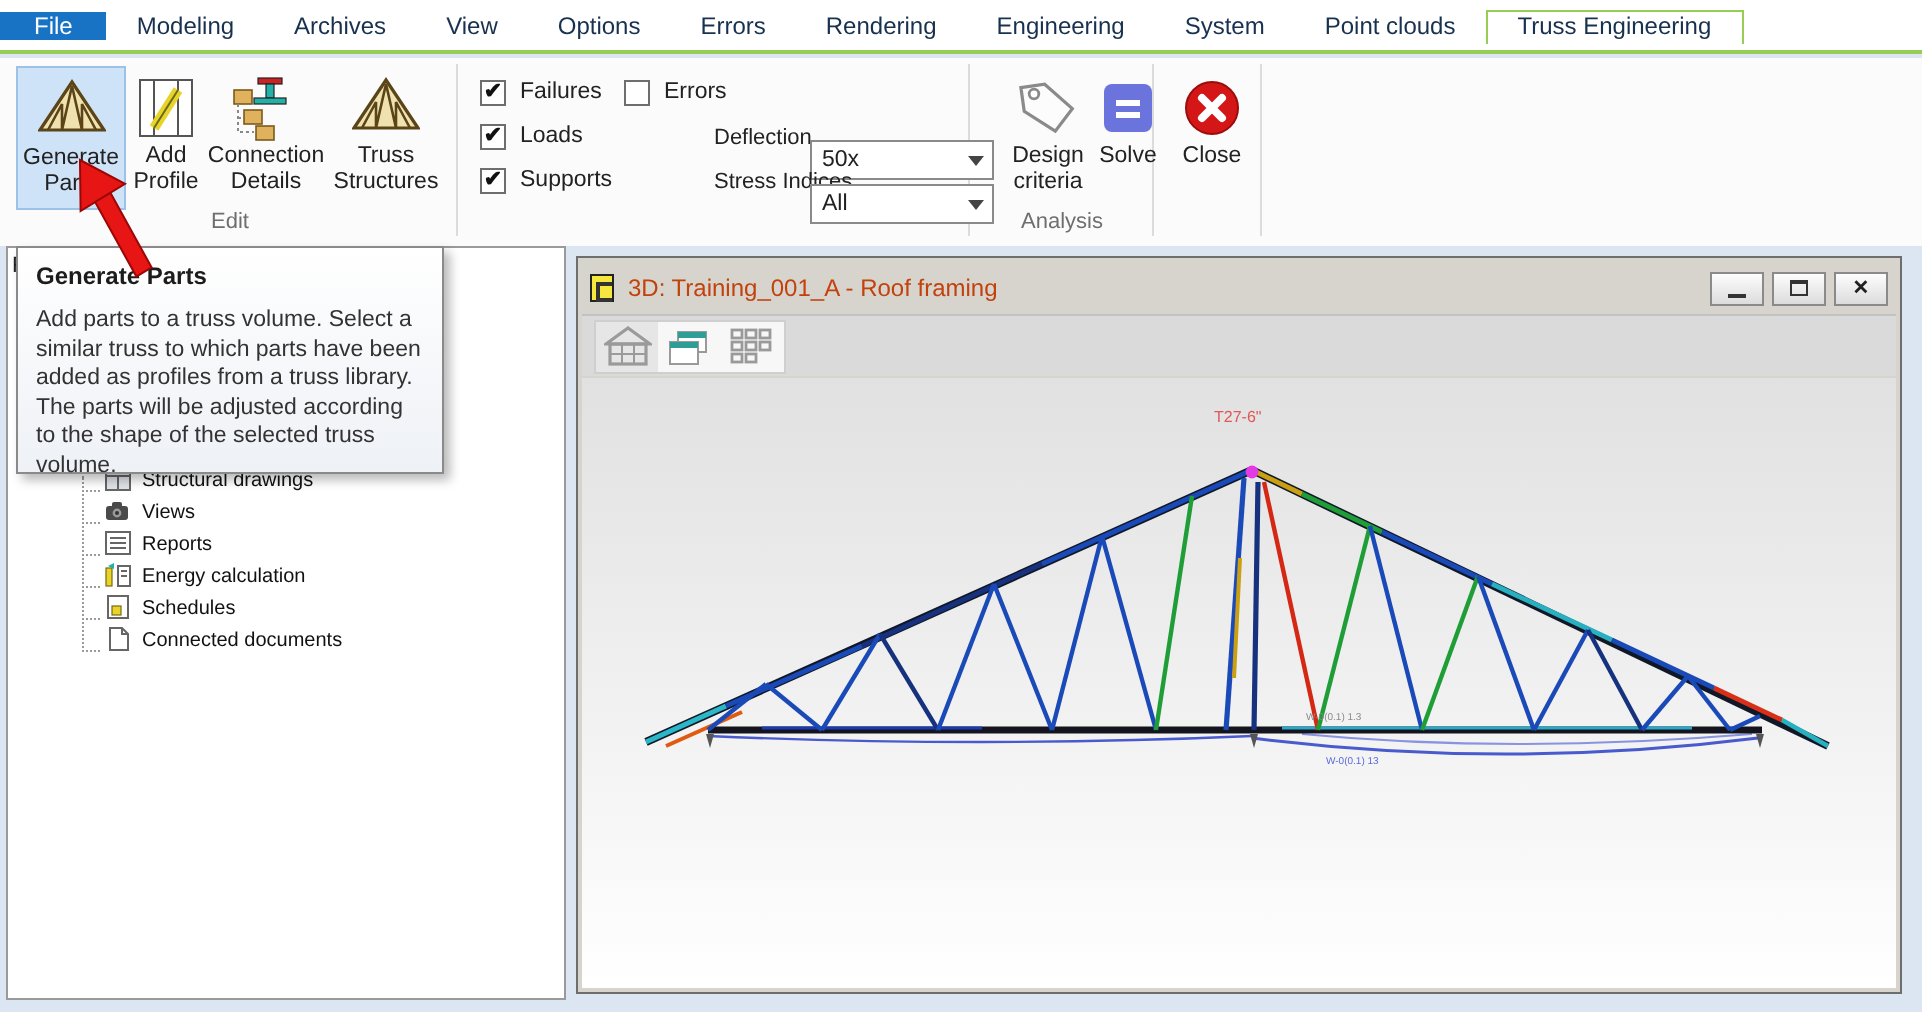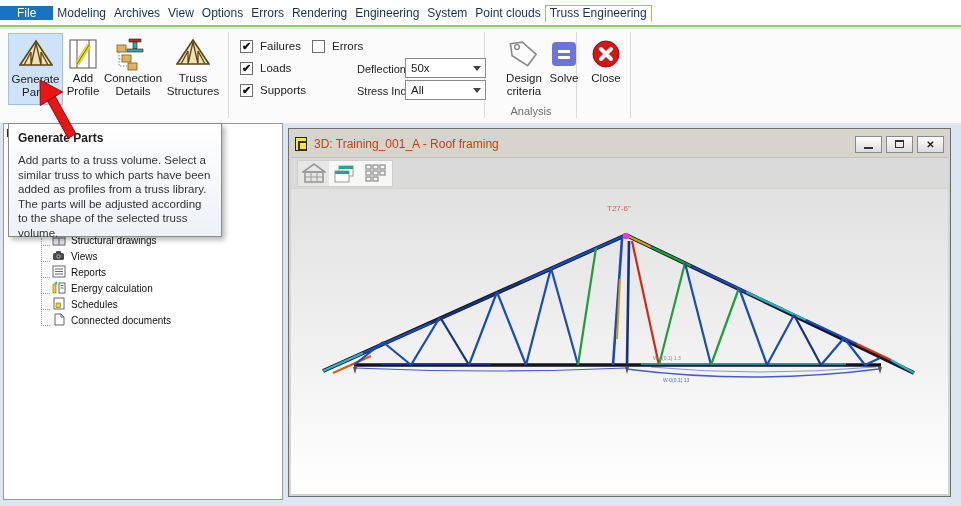--- a/index.html
+++ b/index.html
@@ -3,39 +3,39 @@
 <meta charset="utf-8">
 <style>
   * { margin:0; padding:0; box-sizing:border-box; }
   html,body { width:961px; height:506px; overflow:hidden; }
   body { font-family:"Liberation Sans", sans-serif; background:#fff; position:relative; }
   #app { position:absolute; inset:0; width:961px; height:506px; background:#dce6f2; }
 
   
   .menubar { position:absolute; left:0; top:0; width:961px; height:27px; background:#fff;
              border-bottom:2px solid #97cc55; display:flex; align-items:center; }
-  .tab { display:flex; align-items:center; padding:0 4px; font-size:12px; color:#17314f;
+  .tab { display:flex; align-items:center; padding:0 15px; font-size:12px; color:#17314f;
          cursor:default; white-space:nowrap; }
   .tab.file { background:#1873c4; color:#fff; padding:0 17px; }
   .tab.active { background:#fff; border:1px solid #97cc55; border-bottom:none; color:#17314f;
                 margin-bottom:-2px; padding-bottom:2px; z-index:3; }
 
   
   .ribbon { position:absolute; left:0; top:29px; width:961px; height:94px; background:#fbfbfb; }
   .vsep { position:absolute; top:3px; height:86px; width:1px; background:#dcdcdc; }
   .grouplabel { position:absolute; top:76px; height:14px; font-size:11px; color:#6e6e6e; text-align:center; }
   .bigbtn { position:absolute; top:4px; height:72px; display:flex; flex-direction:column; align-items:center;
             font-size:11.5px; color:#222; text-align:center; line-height:13px; padding-top:3px; cursor:default; }
   .bigbtn .ic { width:36px; height:36px; display:flex; align-items:center; justify-content:center; }
   .bigbtn.hl { background:#cfe3f8; border:1px solid #9cc2e8; }
   .chk { position:absolute; display:flex; align-items:center; font-size:11.5px; color:#222; height:18px; }
   .box { width:13px; height:13px; border:1px solid #6e6e6e; background:#fff; margin-right:7px;
          font-size:11px; line-height:11px; text-align:center; color:#111; font-weight:bold; }
-  .ddl { position:absolute; width:81px; height:20px; background:#fff; border:1px solid #8a8a8a;
-         font-size:11.5px; color:#222; display:flex; align-items:center; padding-left:5px; }
+  .ddl { position:absolute; width:92px; height:20px; background:#fff; border:1px solid #8a8a8a;
+         font-size:11.5px; color:#222; display:flex; align-items:center; padding-left:5px;margin-top:12px; }
   .ddl .arr { position:absolute; right:4px; top:7px; width:0; height:0; border-left:4px solid transparent;
               border-right:4px solid transparent; border-top:5px solid #444; }
   .lbl { position:absolute; font-size:11px; color:#222; height:18px; display:flex; align-items:center;margin-left:24px; }
 
   
   .panel { position:absolute; left:3px; top:123px; width:280px; height:377px; background:#fff;
            border:1px solid #9a9a9a; }
   .panel-head { position:absolute; left:2px; top:3px; font-size:11px; color:#222; }
   .tree-rail { position:absolute; left:37px; top:114px; height:86px; border-left:1px dotted #9b9b9b; }
   .titem { position:absolute; left:37px; height:16px; display:flex; align-items:flex-end; font-size:10px; color:#111; }
@@ -134,20 +134,21 @@
     </div>
     <div class="bigbtn" style="left:164px;width:58px">
       <span class="ic">
         <svg width="34" height="32" viewBox="0 0 34 32">
             <polygon points="17,2 33,26 1,26" fill="#f0e2b0" stroke="#5a4418" stroke-width="1.6"></polygon>
             <polyline points="5,26 12,13 12,26 17,4 22,26 22,13 29,26" fill="none" stroke="#5a4418" stroke-width="1.3"></polyline>
           </svg>
       </span>
       <span>Truss Structures</span>
     </div>
+    <div class="grouplabel" style="left:8px;width:214px">Edit</div>
 
     <div class="chk" style="left:240px;top:8px">
       <span class="box">✔</span>
       <span>Failures</span>
     </div>
     <div class="chk" style="left:240px;top:30px">
       <span class="box">✔</span>
       <span>Loads</span>
     </div>
     <div class="chk" style="left:240px;top:52px">

